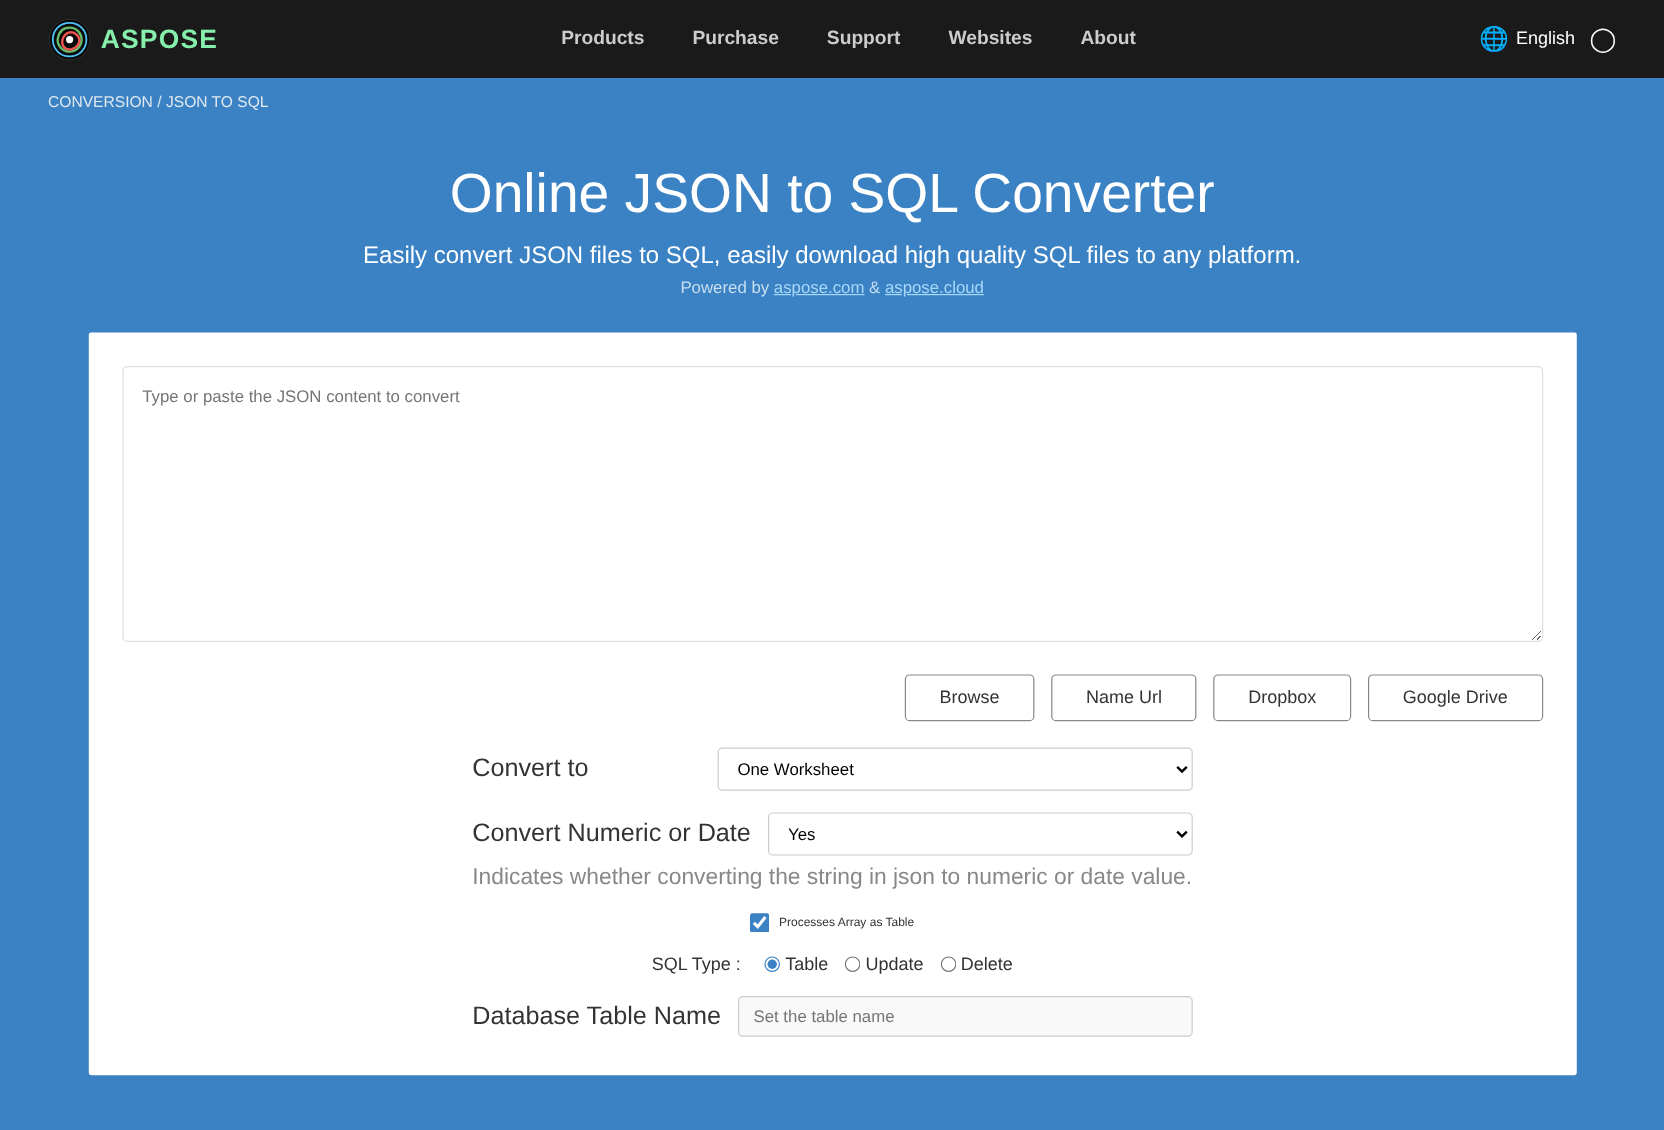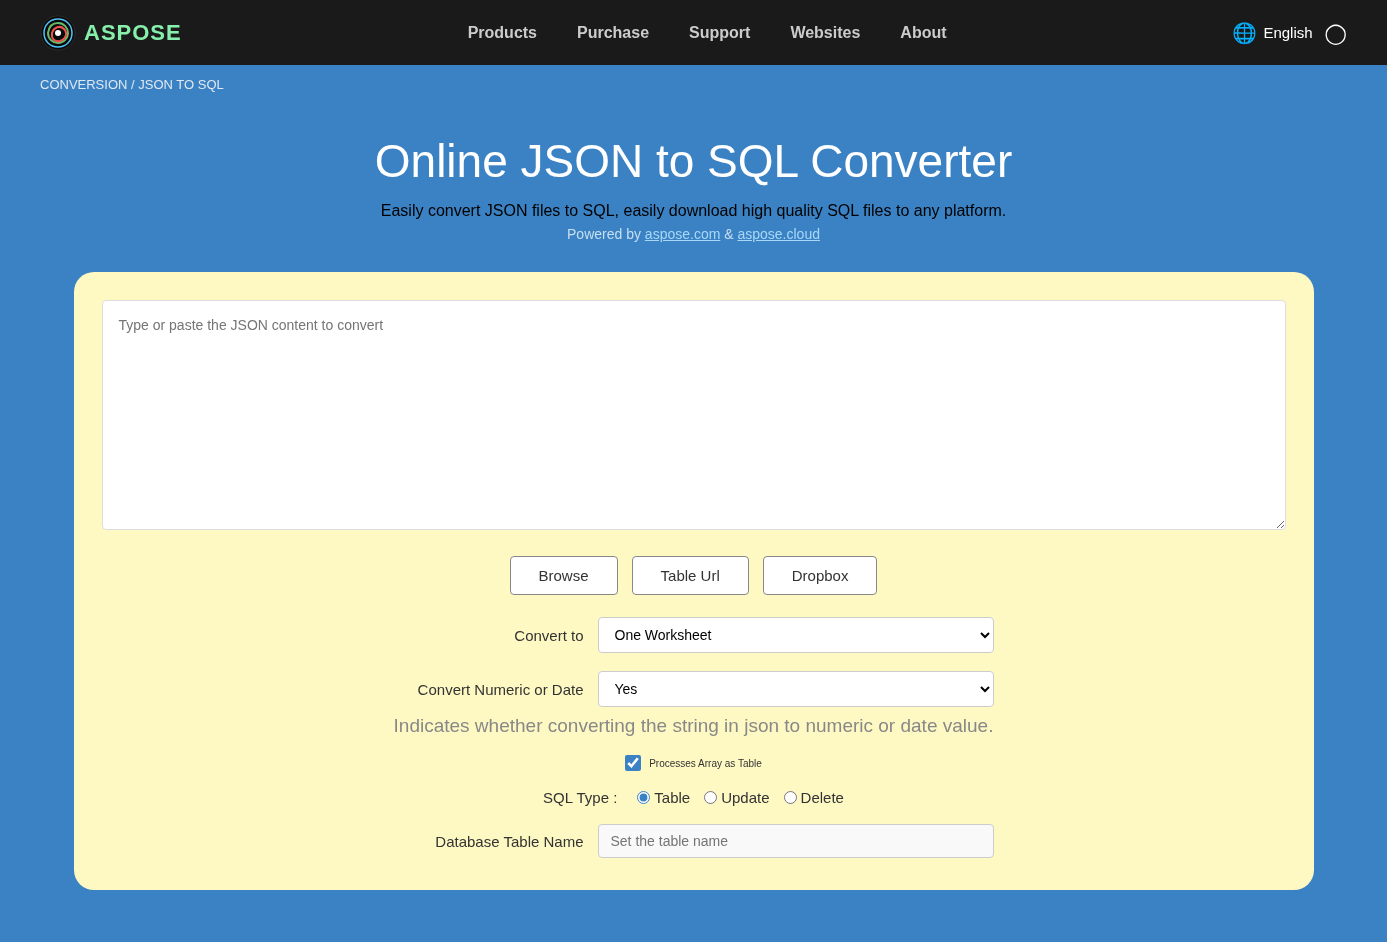--- a/index.html
+++ b/index.html
@@ -60,37 +60,37 @@
       text-align: center;
       padding: 30px 20px 24px;
       color: white;
     }
     .hero h1 {
       font-size: 46px;
       font-weight: 400;
       margin-bottom: 14px;
     }
     .hero p {
-      font-size: 16px;
-      color: #000000;
+      font-size: 20px;
+      color: #ffffff;
       margin-bottom: 6px;
     }
     .hero .powered {
       font-size: 14px;
       color: #c8dff0;
     }
     .hero .powered a {
       color: #a8d8f8;
       text-decoration: underline;
     }
 
     
     .card {
-      background: #fef9c3;
-      border-radius: 20px;
+      background: #ffffff;
+      border-radius: 2px;
       margin: 0 auto 7px;
       max-width: 1240px;
       padding: 28px 28px 32px;
     }
 
     
     .json-textarea {
       width: 100%;
       height: 230px;
       border: 1px solid #ddd;
@@ -99,21 +99,21 @@
       font-size: 14px;
       color: #aaa;
       resize: vertical;
       outline: none;
       font-family: Arial, sans-serif;
     }
 
     
     .btn-row {
       display: flex;
-      justify-content: center;
+      justify-content: flex-end;
       gap: 14px;
       margin-top: 22px;
       margin-bottom: 22px;
     }
     .btn-outline {
       border: 1.5px solid #888;
       background: white;
       padding: 10px 28px;
       border-radius: 4px;
       font-size: 15px;
@@ -128,24 +128,23 @@
       align-items: center;
       gap: 18px;
     }
     .form-row {
       display: flex;
       align-items: center;
       gap: 14px;
       width: 600px;
     }
     .form-label {
-      font-size: 15px;
+      font-size: 21px;
       color: #333;
       min-width: 190px;
-      text-align: right;
     }
     select.form-control {
       flex: 1;
       padding: 8px 12px;
       border: 1px solid #ccc;
       border-radius: 4px;
       font-size: 14px;
       background: white;
       cursor: pointer;
     }
@@ -257,22 +256,23 @@
     <span> &amp; </span>
     <a href="#">aspose.cloud</a>
   </p>
 </div>
 
 <div class="card">
   <textarea class="json-textarea" placeholder="Type or paste the JSON content to convert" style=""></textarea>
 
   <div class="btn-row">
     <button class="btn-outline">Browse</button>
-    <button class="btn-outline">Table Url</button>
+    <button class="btn-outline">Name Url</button>
     <button class="btn-outline">Dropbox</button>
+    <button class="btn-outline">Google Drive</button>
   </div>
 
   <div class="form-section">
 
     <div class="form-row">
       <label class="form-label">Convert to</label>
       <select class="form-control">
         <option>One Worksheet</option>
         <option>Multiple Worksheets</option>
       </select>

